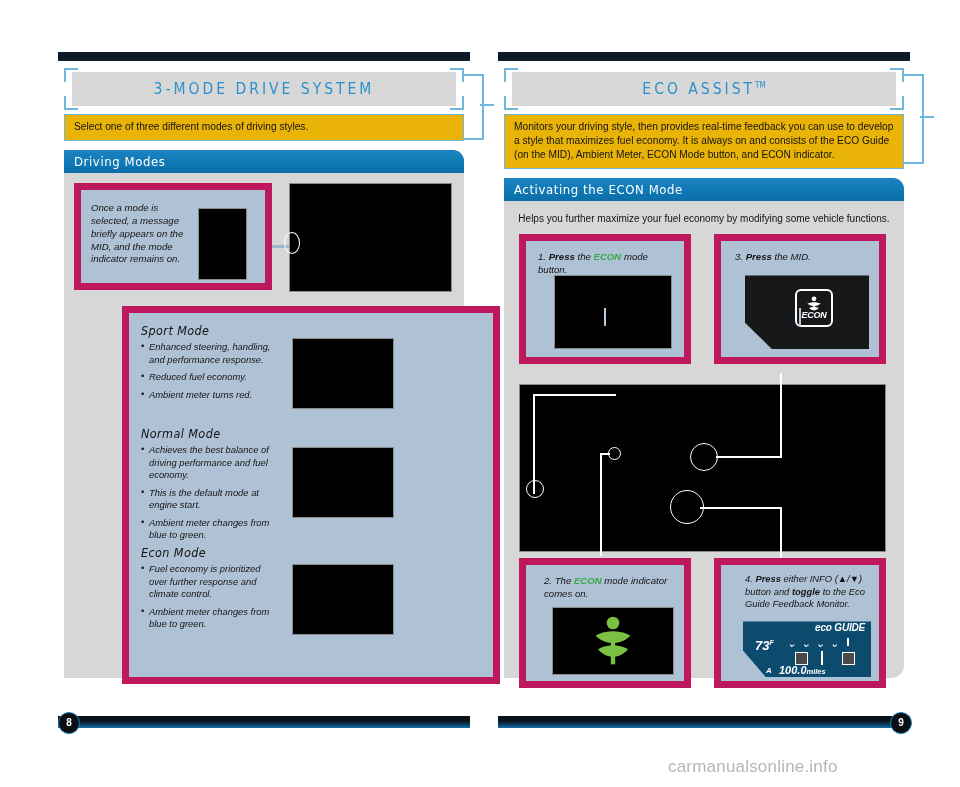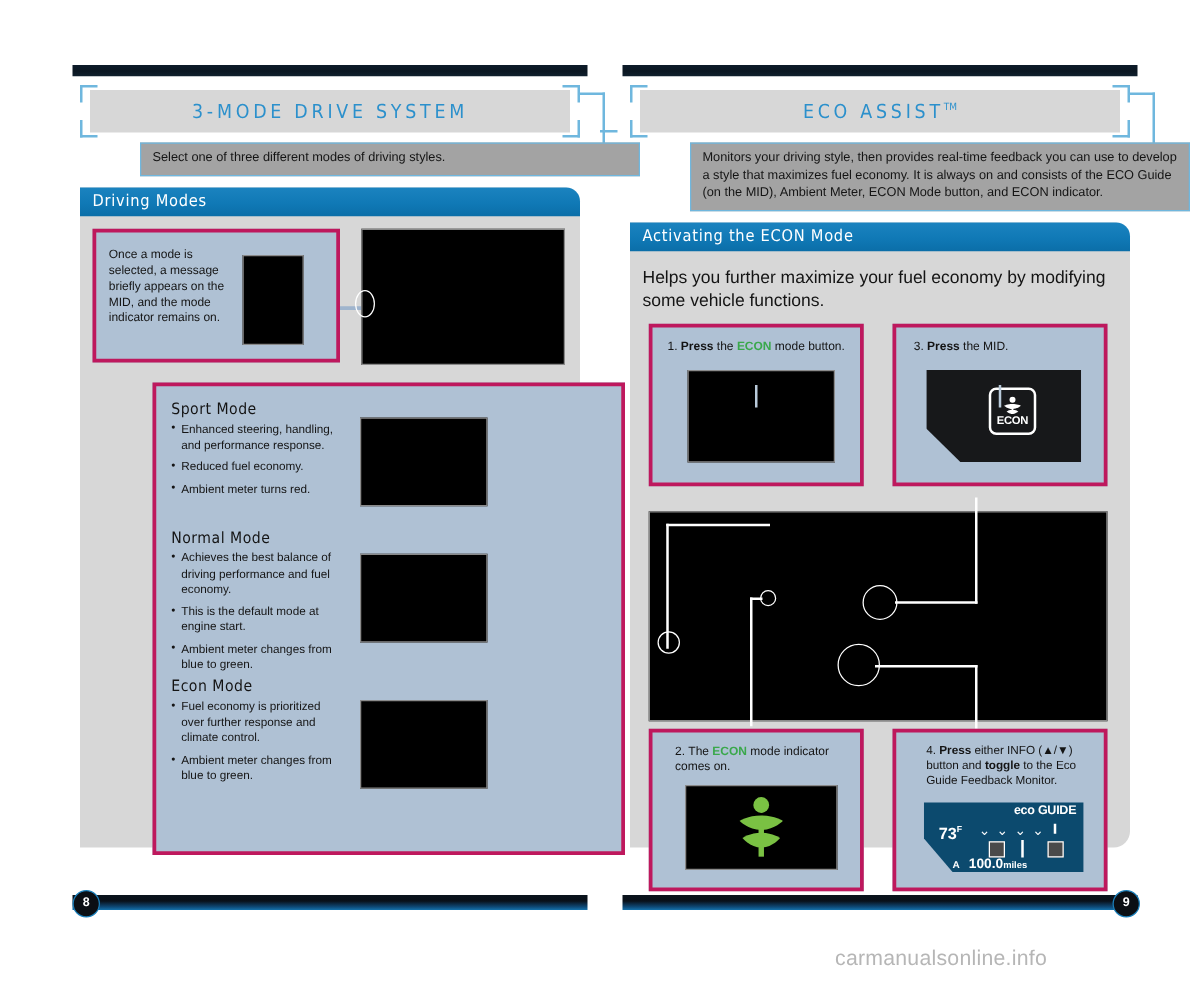--- a/index.html
+++ b/index.html
@@ -119,28 +119,27 @@
     width: 14px;
     height: 2px;
     background: #6fb7de;
   }
   
   .intro {
     position: absolute;
     left: 24px;
     top: 114px;
     width: 400px;
-    background: #a3a3a3;
+    background: #eab308;
     border: 1.5px solid #6fb7de;
     box-sizing: border-box;
     padding: 5px 9px 6px 9px;
     font-size: 10.2px;
     color: #141414;
     line-height: 1.38;
-    margin-left: 48px;
   }
 
   
   .section {
     position: absolute;
     left: 24px;
     background: #d7d7d7;
     border-radius: 0 13px 13px 0;
   }
   .section-head {
@@ -157,23 +156,24 @@
     font-size: 13px;
     letter-spacing: 0.6px;
     font-family: "DejaVu Sans Condensed", "Liberation Sans", sans-serif;
     font-stretch: condensed;
   }
   .section-body { padding: 10px; }
 
   
   .bluebox {
     background: #afc1d4;
-    border: 3px solid #be185d;
+    border: 7px solid #be185d;
     box-sizing: border-box;
     position: relative;
+    font-style: italic;
   }
   .blackimg {
     background: #000000;
     border: 1px solid #8a8a8a;
     box-sizing: border-box;
   }
   .txt { font-size: 9.6px; color: #141414; line-height: 1.34; }
 
   .modehead {
     font-family: "DejaVu Sans Condensed", "Liberation Sans", sans-serif;
@@ -354,21 +354,21 @@
   <div class="side-brk-tail" style="top:116px;"></div>
 
   <div class="intro">Monitors your driving style, then provides real-time feedback you can use to develop a style that maximizes fuel economy. It is always on and consists of the ECO Guide (on the MID),  Ambient Meter, ECON Mode button, and ECON indicator.</div>
 
   <div class="section" style="top:178px; width:400px; height:500px;">
     <div class="section-head">
       <span class="section-head-text">Activating the ECON Mode</span>
     </div>
     <div class="section-body" style="padding:8px 10px;">
 
-      <div class="txt" style="text-align:left;font-size:14px;margin:3px 0 9px 0;">Helps you further maximize your fuel economy by modifying some vehicle functions.</div>
+      <div class="txt" style="text-align:center;font-size:10px;margin:3px 0 9px 0;">Helps you further maximize your fuel economy by modifying some vehicle functions.</div>
 
       <div style="position:relative;height:132px;">
 
         <div class="bluebox" style="position:absolute;left:5px;top:0;width:172px;height:130px;">
           <div class="txt" style="position:absolute;left:12px;top:10px;right:8px;font-size:9.6px;"><span>1.</span>&nbsp;<span class="bold">Press</span><span> the </span><span class="econ-green">ECON</span><span> mode button.</span></div>
           <div class="blackimg" style="position:absolute;left:28px;top:34px;width:118px;height:74px;"></div>
         </div>
 
         <div class="bluebox" style="position:absolute;left:200px;top:0;width:172px;height:130px;">
           <div class="txt" style="position:absolute;left:14px;top:10px;right:8px;font-size:9.6px;"><span>3.</span>&nbsp;<span class="bold">Press</span><span> the MID.</span></div>

